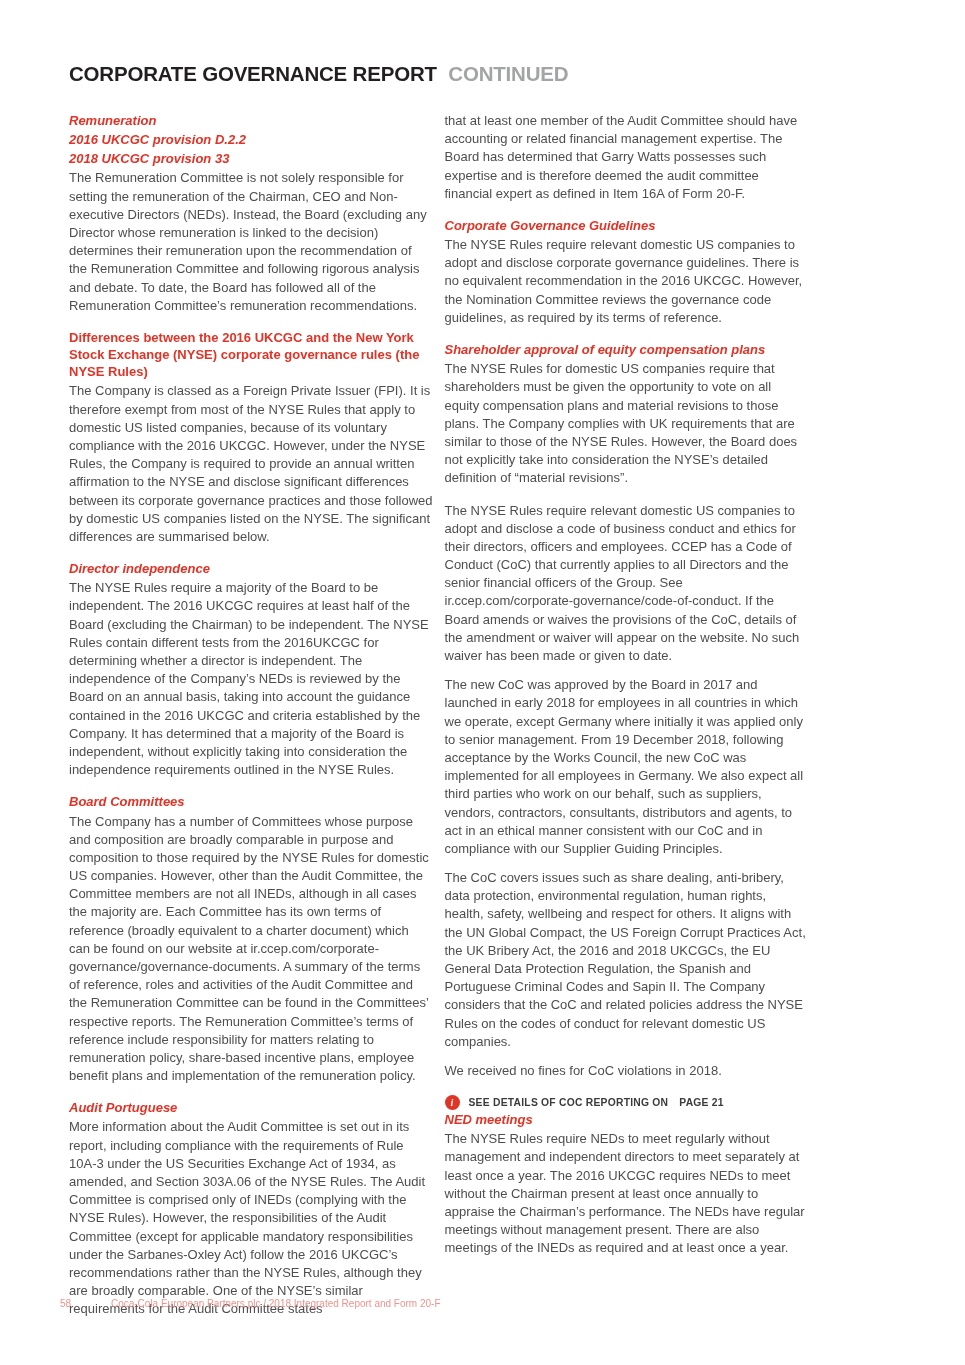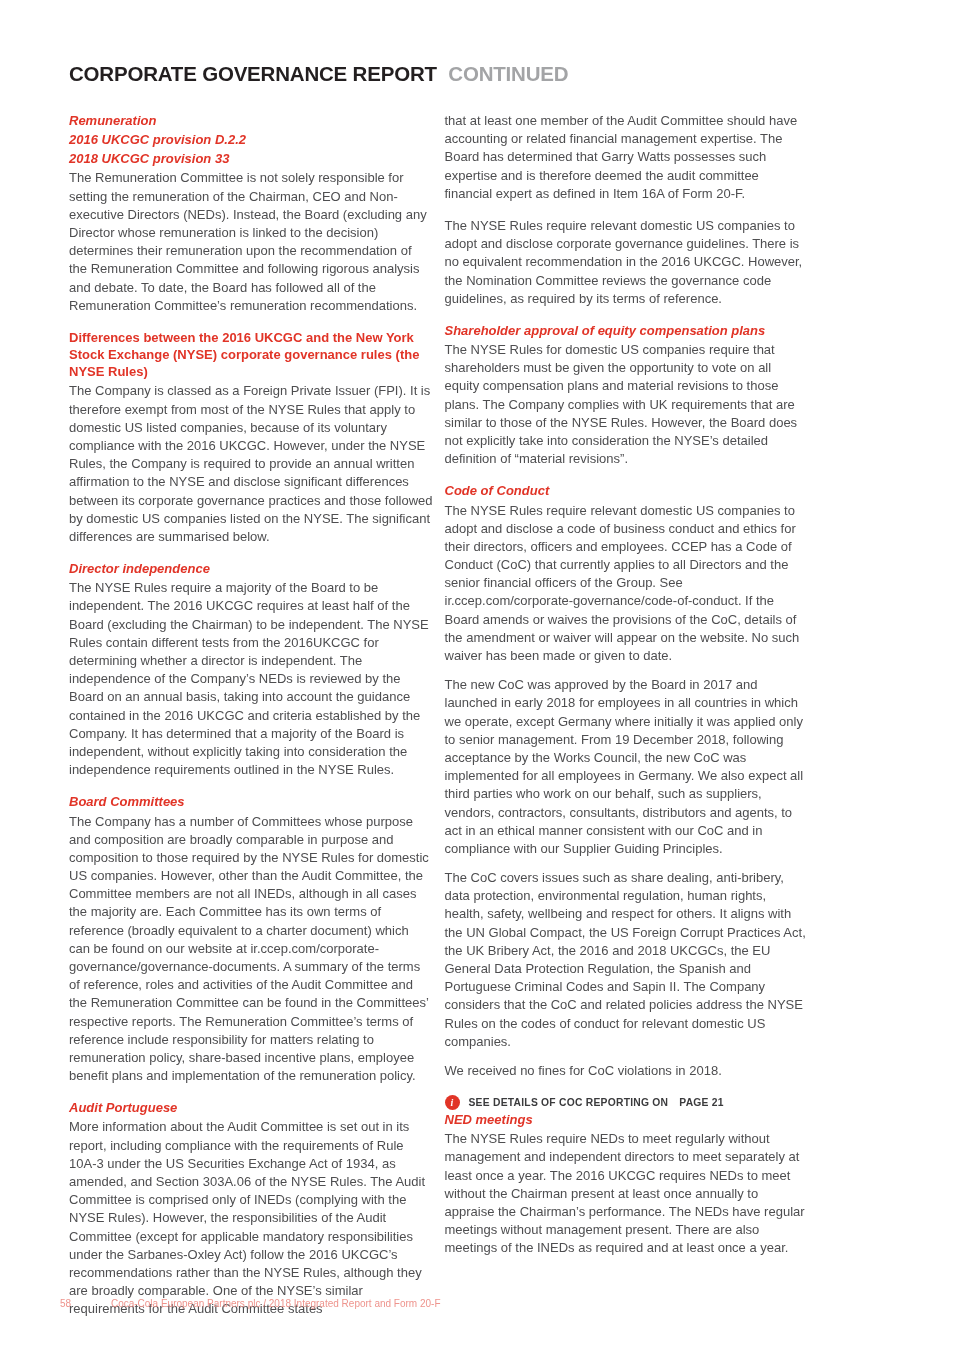--- a/index.html
+++ b/index.html
@@ -85,28 +85,28 @@
         <div class="section">
           <h3 class="heading italic">Audit Portuguese</h3>
           <p class="body-text">More information about the Audit Committee is set out in its report, including compliance with the requirements of Rule 10A-3 under the US Securities Exchange Act of 1934, as amended, and Section 303A.06 of the NYSE Rules. The Audit Committee is comprised only of INEDs (complying with the NYSE Rules). However, the responsibilities of the Audit Committee (except for applicable mandatory responsibilities under the Sarbanes-Oxley Act) follow the 2016 UKCGC’s recommendations rather than the NYSE Rules, although they are broadly comparable. One of the NYSE’s similar requirements for the Audit Committee states</p>
         </div>
       </div>
     <div class="col" id="col-right">
         <div class="section">
           <p class="body-text">that at least one member of the Audit Committee should have accounting or related financial management expertise. The Board has determined that Garry Watts possesses such expertise and is therefore deemed the audit committee financial expert as defined in Item 16A of Form 20-F.</p>
         </div>
         <div class="section">
+          <h3 class="heading italic">Corporate Governance Guidelines</h3>
           <p class="body-text">The NYSE Rules require relevant domestic US companies to adopt and disclose corporate governance guidelines. There is no equivalent recommendation in the 2016 UKCGC. However, the Nomination Committee reviews the governance code guidelines, as required by its terms of reference.</p>
         </div>
         <div class="section">
           <h3 class="heading italic">Shareholder approval of equity compensation plans</h3>
           <p class="body-text">The NYSE Rules for domestic US companies require that shareholders must be given the opportunity to vote on all equity compensation plans and material revisions to those plans. The Company complies with UK requirements that are similar to those of the NYSE Rules. However, the Board does not explicitly take into consideration the NYSE’s detailed definition of “material revisions”.</p>
         </div>
         <div class="section">
-          <h3 class="heading italic">Code of Conduct</h3>
           <p class="body-text">The NYSE Rules require relevant domestic US companies to adopt and disclose a code of business conduct and ethics for their directors, officers and employees. CCEP has a Code of Conduct (CoC) that currently applies to all Directors and the senior financial officers of the Group. See ir.ccep.com/corporate-governance/code-of-conduct. If the Board amends or waives the provisions of the CoC, details of the amendment or waiver will appear on the website. No such waiver has been made or given to date.</p>
           <p class="body-text">The new CoC was approved by the Board in 2017 and launched in early 2018 for employees in all countries in which we operate, except Germany where initially it was applied only to senior management. From 19 December 2018, following acceptance by the Works Council, the new CoC was implemented for all employees in Germany. We also expect all third parties who work on our behalf, such as suppliers, vendors, contractors, consultants, distributors and agents, to act in an ethical manner consistent with our CoC and in compliance with our Supplier Guiding Principles.</p>
           <p class="body-text">The CoC covers issues such as share dealing, anti-bribery, data protection, environmental regulation, human rights, health, safety, wellbeing and respect for others. It aligns with the UN Global Compact, the US Foreign Corrupt Practices Act, the UK Bribery Act, the 2016 and 2018 UKCGCs, the EU General Data Protection Regulation, the Spanish and Portuguese Criminal Codes and Sapin II. The Company considers that the CoC and related policies address the NYSE Rules on the codes of conduct for relevant domestic US companies.</p>
           <p class="body-text">We received no fines for CoC violations in 2018.</p>
         </div>
         <div class="callout">
           <span class="callout-icon">i</span>
           <span class="callout-text">SEE DETAILS OF COC REPORTING ON</span>
           <span class="callout-page">PAGE 21</span>
         </div>

